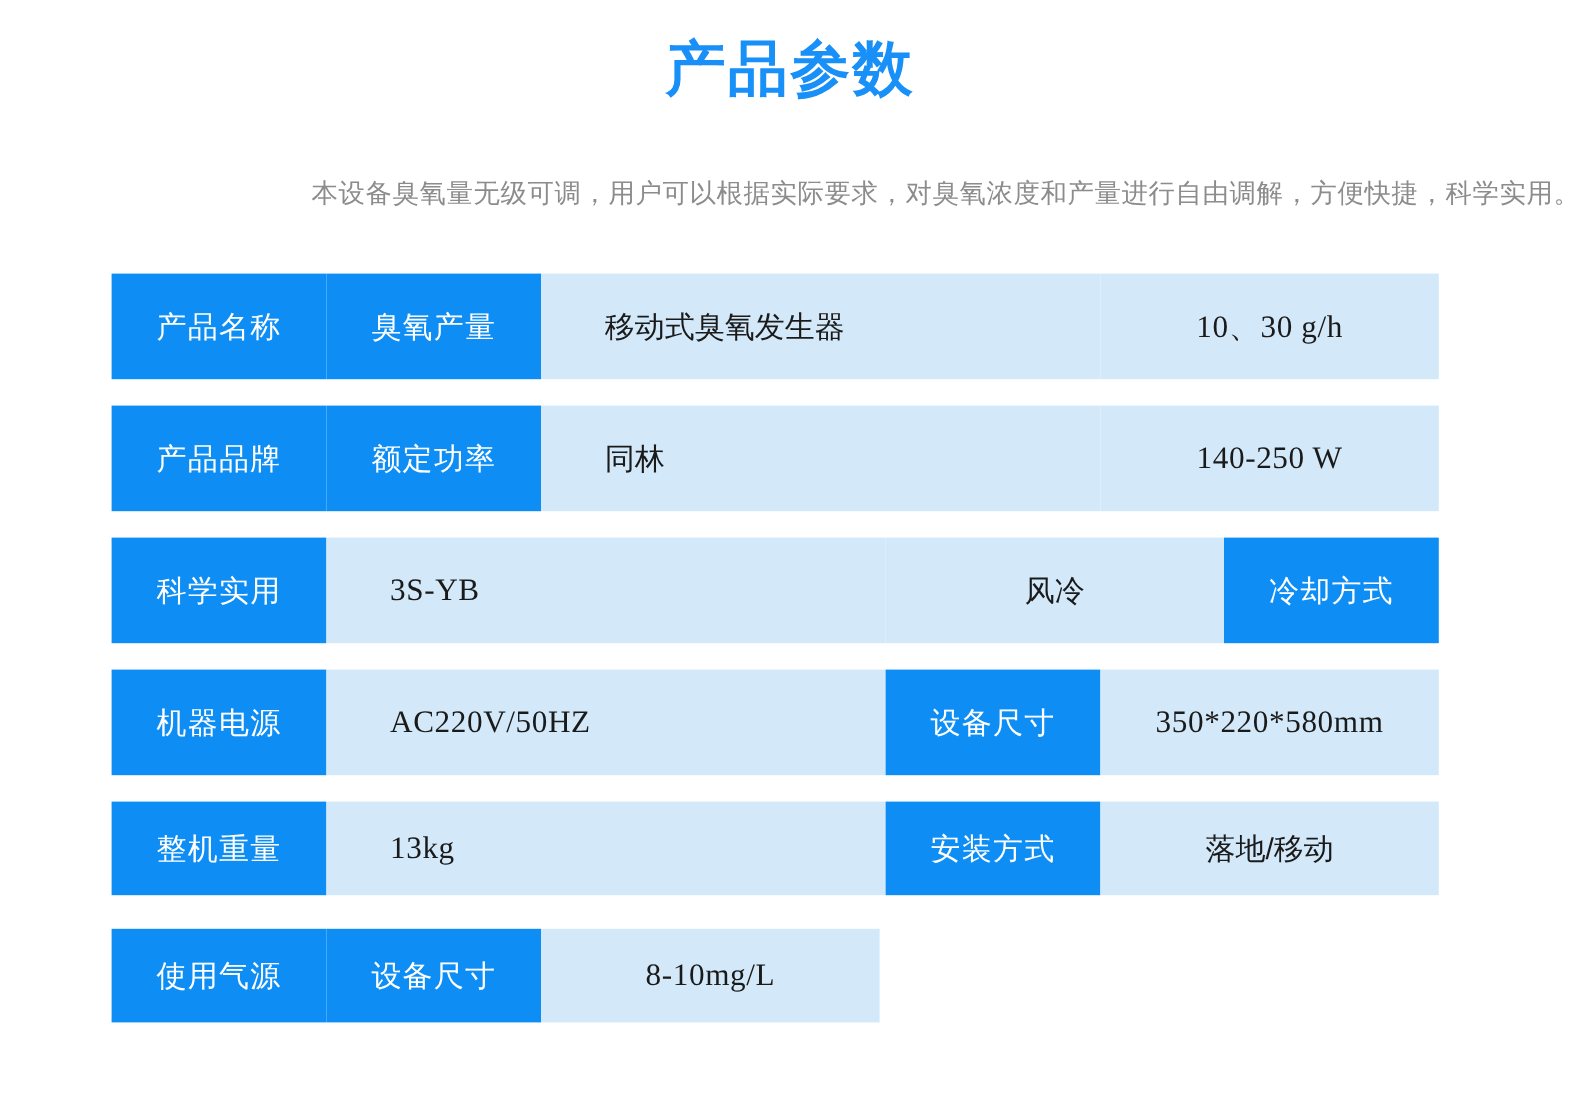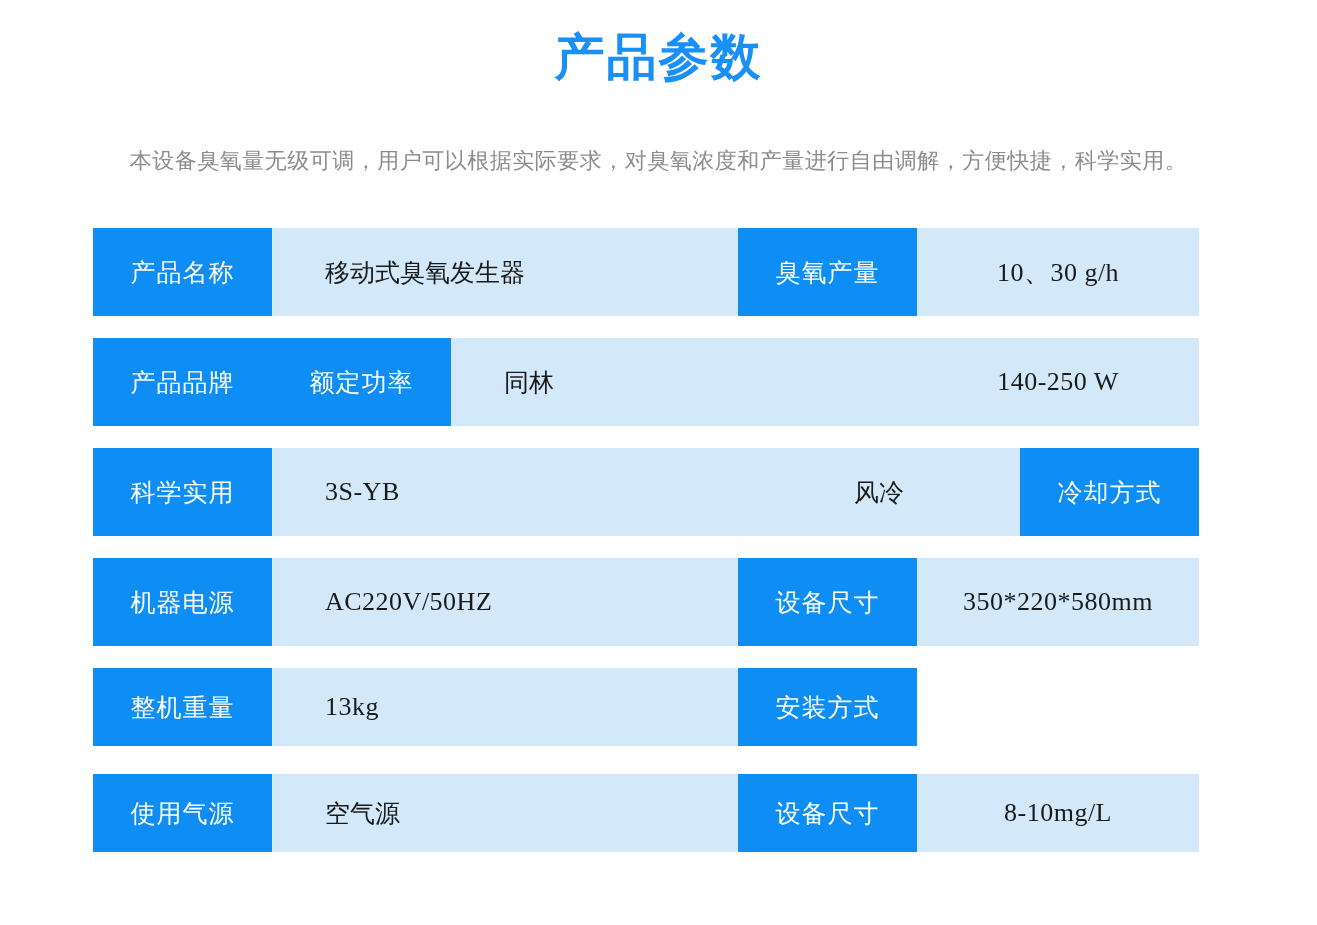--- a/index.html
+++ b/index.html
@@ -35,21 +35,21 @@
     color: #1890f8;
     letter-spacing: 2px;
     white-space: nowrap;
   }
 
   .page-subtitle {
     position: absolute;
     left: 0;
     top: 144px;
     width: 1317px;
-    text-align: center;
+    text-align: right;
     font-size: 22px;
     line-height: 34px;
     color: #8c8c8c;
     letter-spacing: 0.5px;
     white-space: nowrap;
   }
 
   
   .spec-table {
     position: absolute;
@@ -128,22 +128,22 @@
 <div class="page">
 
   <div class="page-title">产品参数</div>
 
   <div class="page-subtitle">本设备臭氧量无级可调，用户可以根据实际要求，对臭氧浓度和产量进行自由调解，方便快捷，科学实用。</div>
 
   <div class="spec-table">
 
     <div class="spec-row">
       <div class="cell cell-label">产品名称</div>
+      <div class="cell cell-label secondary-label">臭氧产量</div>
       <div class="cell cell-value primary">移动式臭氧发生器</div>
-      <div class="cell cell-label secondary-label">臭氧产量</div>
       <div class="cell cell-value secondary serif">10、30 g/h</div>
     </div>
 
     <div class="spec-row">
       <div class="cell cell-label">产品品牌</div>
       <div class="cell cell-label secondary-label">额定功率</div>
       <div class="cell cell-value primary">同林</div>
       <div class="cell cell-value secondary serif">140-250 W</div>
     </div>
 
@@ -158,23 +158,23 @@
       <div class="cell cell-label">机器电源</div>
       <div class="cell cell-value primary serif">AC220V/50HZ</div>
       <div class="cell cell-label secondary-label">设备尺寸</div>
       <div class="cell cell-value secondary serif">350*220*580mm</div>
     </div>
 
     <div class="spec-row compact">
       <div class="cell cell-label">整机重量</div>
       <div class="cell cell-value primary serif">13kg</div>
       <div class="cell cell-label secondary-label">安装方式</div>
+      <div class="cell cell-value secondary">落地/移动</div>
     </div>
 
     <div class="spec-row compact">
       <div class="cell cell-label">使用气源</div>
-      <div class="cell cell-value primary">空气源</div>
       <div class="cell cell-label secondary-label">设备尺寸</div>
       <div class="cell cell-value secondary serif">8-10mg/L</div>
     </div>
 
   </div>
 </div>
 
 </body></html>

